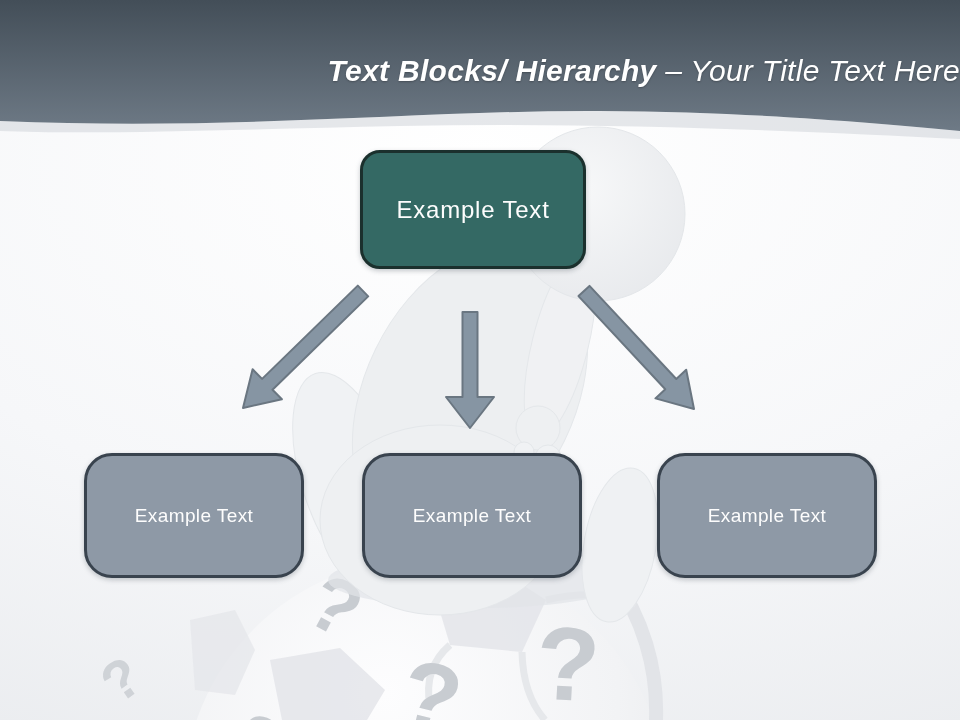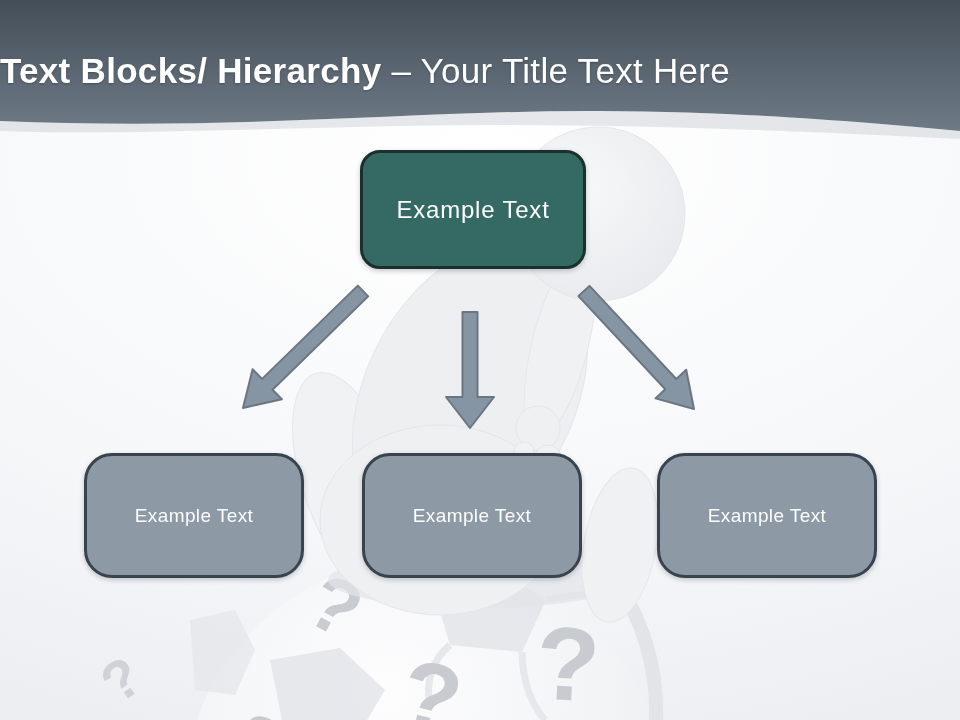--- a/index.html
+++ b/index.html
@@ -9,23 +9,24 @@
     margin:0 auto;
     overflow:hidden;
     background:radial-gradient(120% 95% at 50% 22%, #ffffff 0%, #f6f7f9 55%, #e9ebee 100%);
     font-family:"Liberation Sans", sans-serif;
   }
   .layer{position:absolute;left:0;top:0;}
   
   .header-svg{position:absolute;left:0;top:0;width:960px;height:140px;}
   .slide-title{
     position:absolute;left:0;top:50px;width:960px;
-    text-align:left;color:#ffffff;font-size:35px;line-height:42px;
+    text-align:right;color:#ffffff;font-size:30px;line-height:42px;
     letter-spacing:.3px;
     text-shadow:0 1px 2px rgba(0,0,0,.25);
+    font-style:italic;
   }
   .slide-title .t-bold{font-weight:bold;}
   .slide-title .t-reg{font-weight:normal;}
   
   .hbox{
     position:absolute;box-sizing:border-box;
     display:flex;align-items:center;justify-content:center;
     color:#fdfdfd;text-align:center;
     box-shadow:0 2px 5px rgba(55,65,75,.28);
   }

